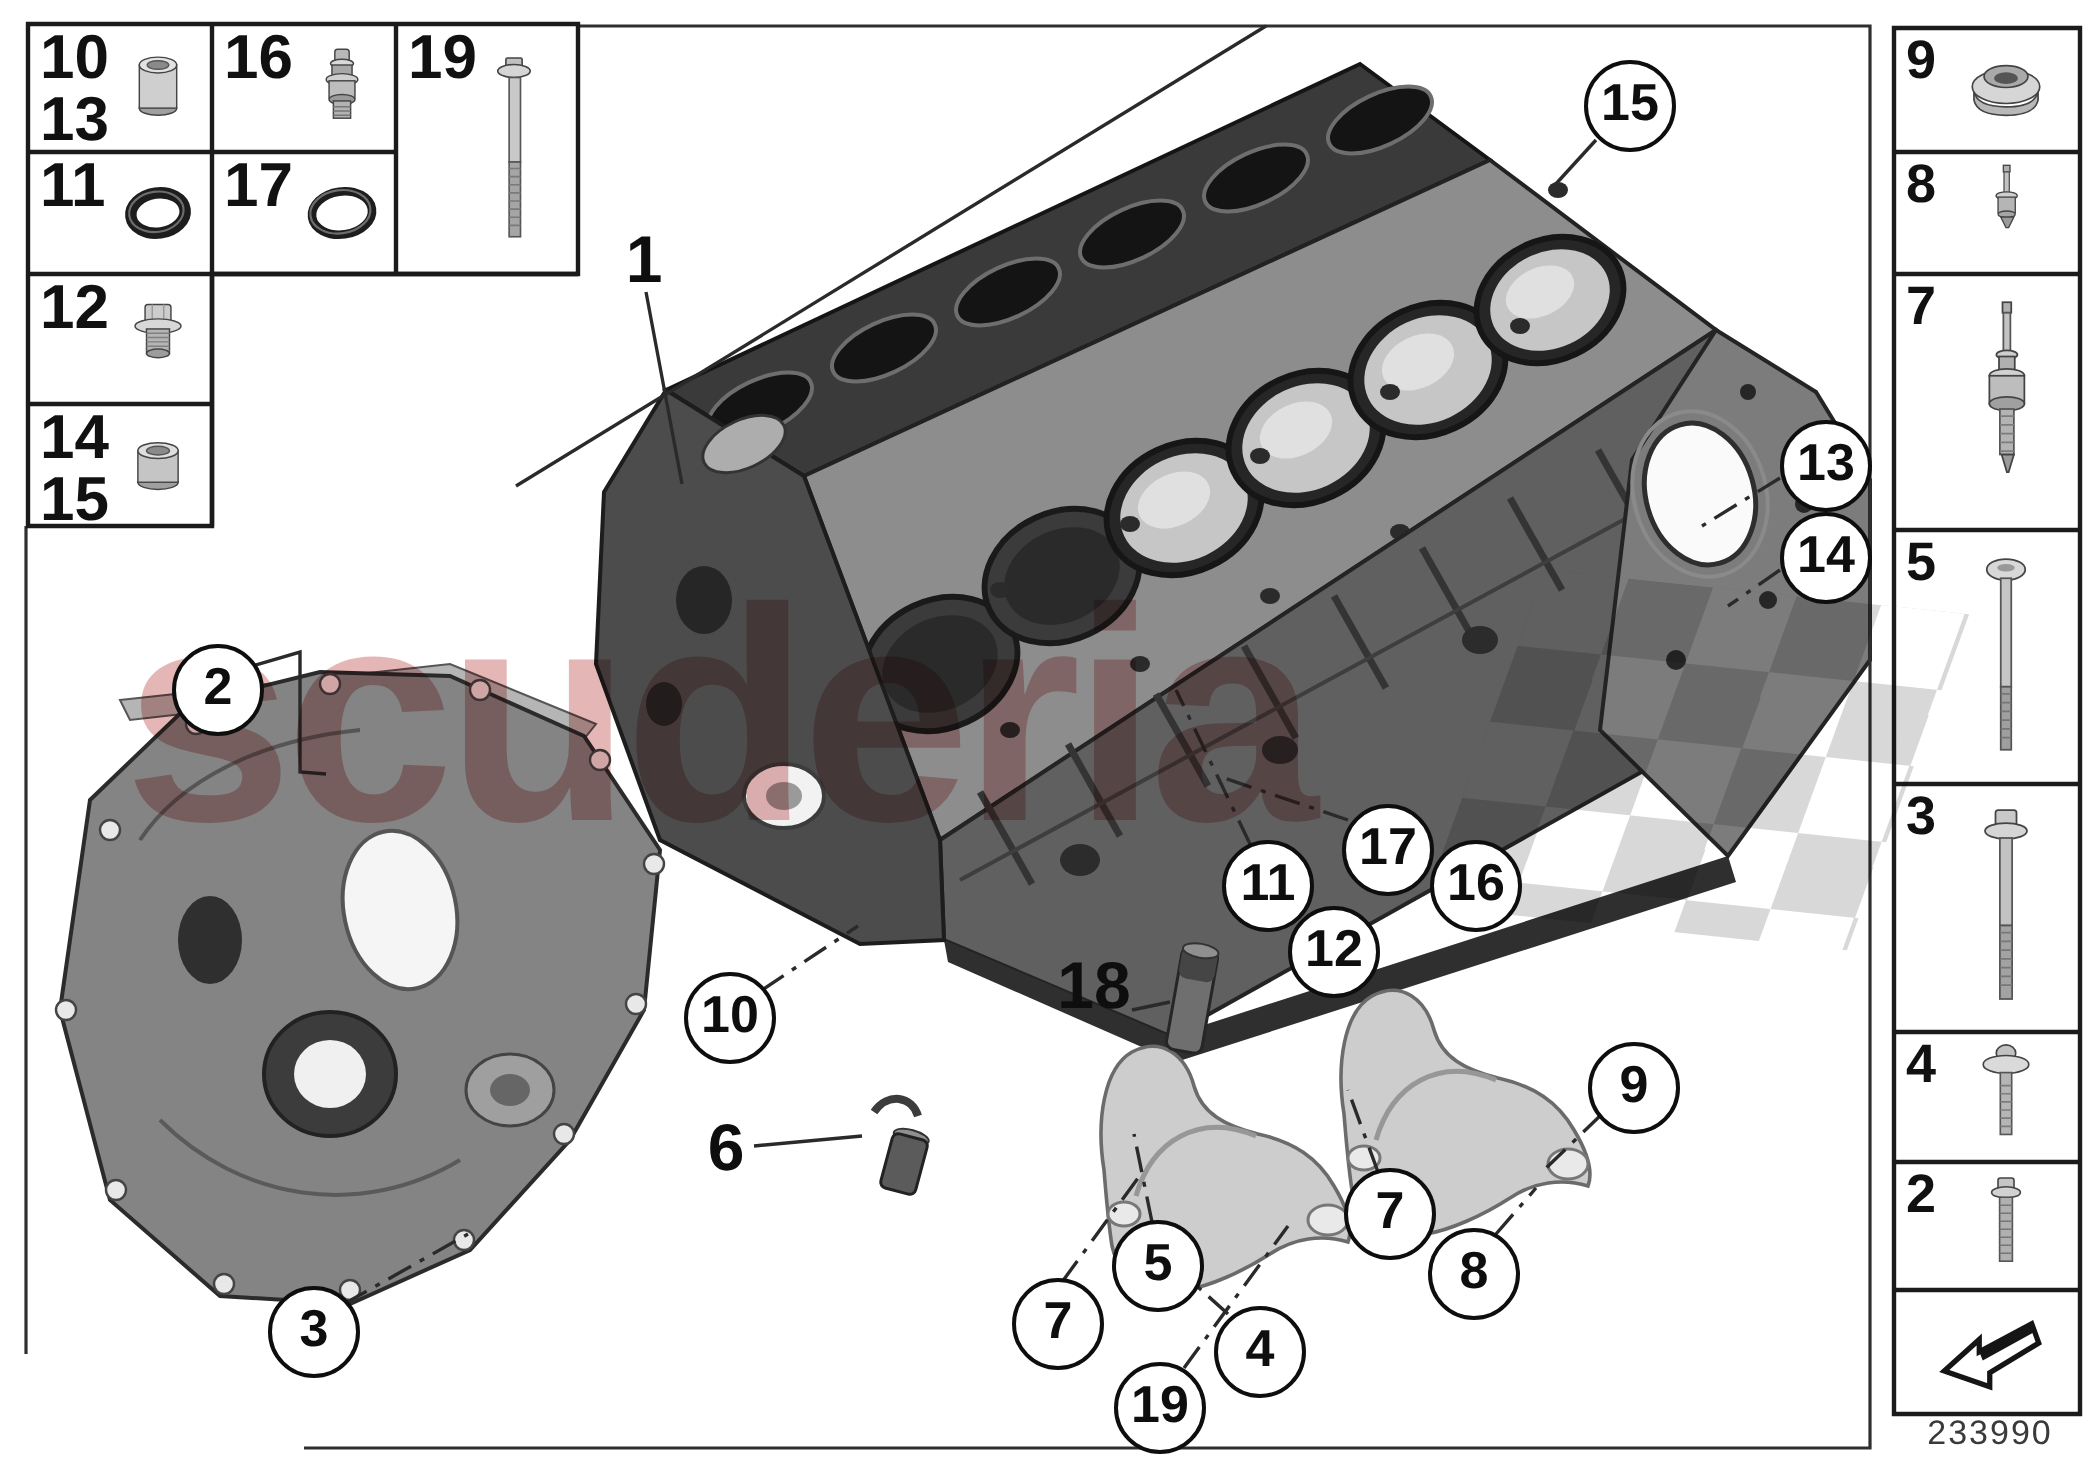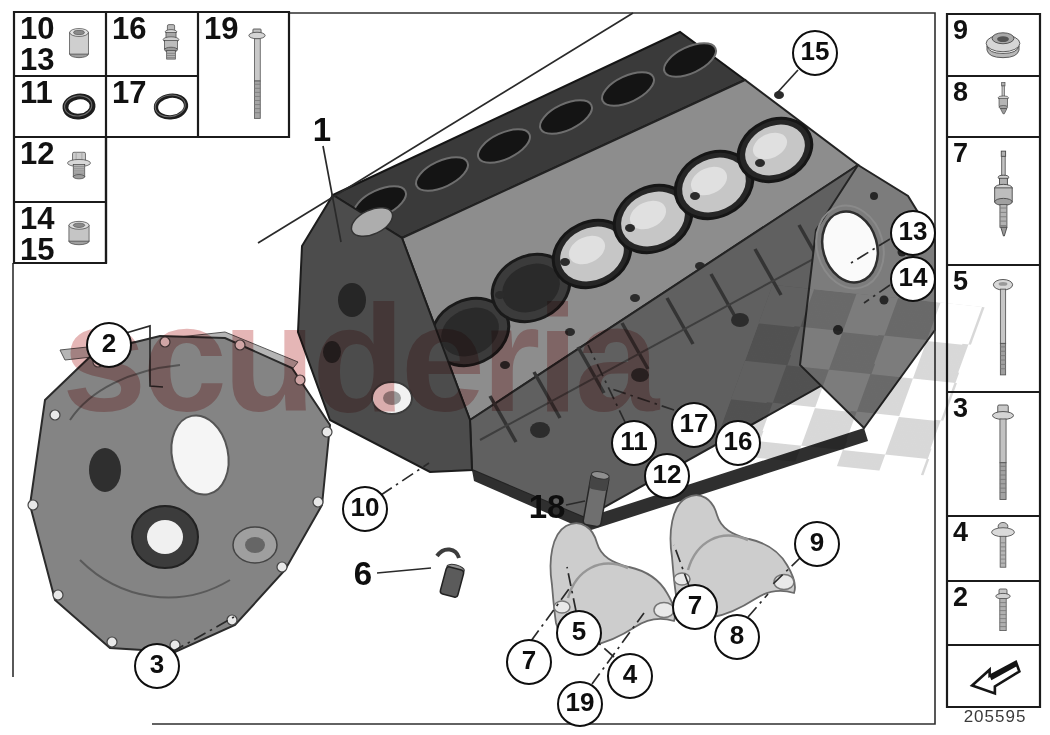--- a/index.html
+++ b/index.html
@@ -216,21 +216,21 @@
 
   <div id="watermark-text">scuderia</div>
   <div id="watermark-flag"></div>
 
   <div id="callout-layer">
       <div class="callout plain" style="left: 322px; top: 130px; position: absolute;">1</div>
       <div class="callout circle" style="left: 107px; top: 343px;">2</div>
       <div class="callout circle" style="left: 155px; top: 664px;">3</div>
       <div class="callout circle" style="left: 363px; top: 507px;">10</div>
       <div class="callout plain" style="left: 363px; top: 574px; position: absolute;">6</div>
-      <div class="callout plain" style="left: 547px; top: 507px; position: absolute;">18</div>
+      <div class="callout plain" style="left: 547px; top: 493px; position: absolute;">18</div>
       <div class="callout circle" style="left: 632px; top: 441px;">11</div>
       <div class="callout circle" style="left: 665px; top: 474px;">12</div>
       <div class="callout circle" style="left: 692px; top: 423px;">17</div>
       <div class="callout circle" style="left: 736px; top: 441px;">16</div>
       <div class="callout circle" style="left: 577px; top: 631px;">5</div>
       <div class="callout circle" style="left: 527px; top: 660px;">7</div>
       <div class="callout circle" style="left: 578px; top: 702px;">19</div>
       <div class="callout circle" style="left: 628px; top: 674px;">4</div>
       <div class="callout circle" style="left: 693px; top: 605px;">7</div>
       <div class="callout circle" style="left: 735px; top: 635px;">8</div>
@@ -397,14 +397,14 @@
           </svg></div>
       </div>
       <div class="part-cell strip-cell" style="left: 947px; top: 645px; width: 93px; height: 62px;">
         <div class="part-icon" style="left: 14px; top: 2px; width: 66px; height: 56px;"><svg viewBox="0 0 64 64" preserveAspectRatio="xMidYMid meet">
             <polygon points="7,44 27,26 27,33 57,17 61,28 33,45 33,53" fill="#ffffff" stroke="#151515" stroke-width="3"></polygon>
             <polygon points="27,33 57,17 61,28 58,22 29,38" fill="#151515"></polygon>
           </svg></div>
       </div>
     </div>
 
-  <div id="drawing-number">205595</div>
+  <div id="drawing-number">233990</div>
 </div>
 
 </body></html>

